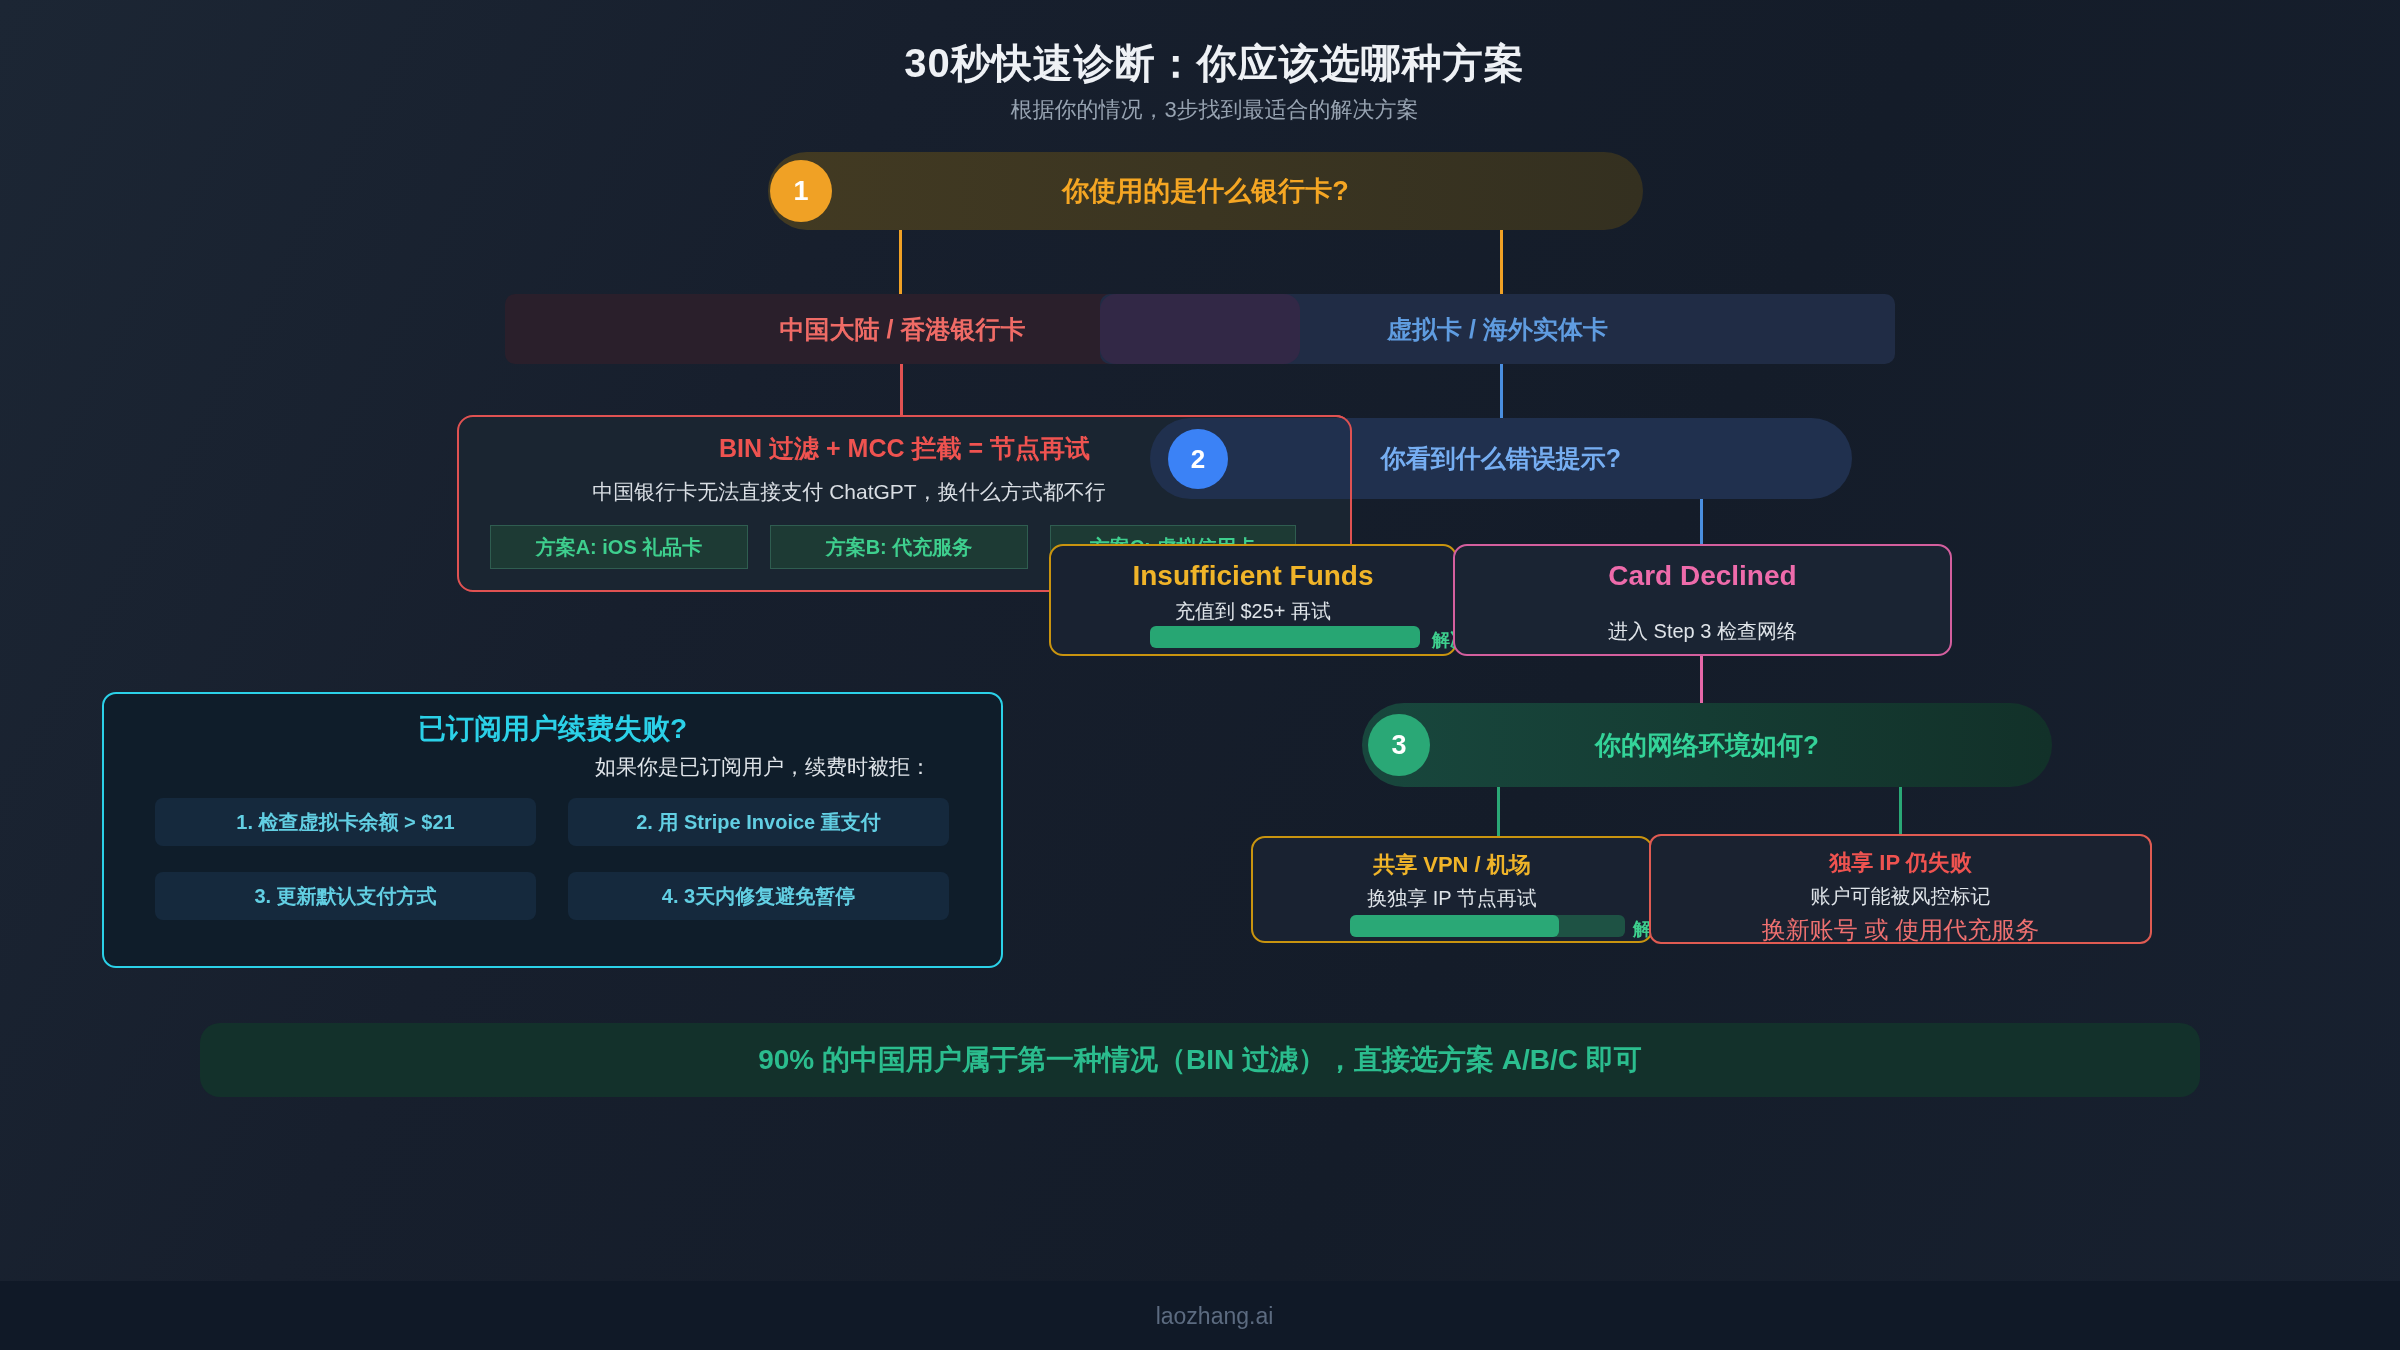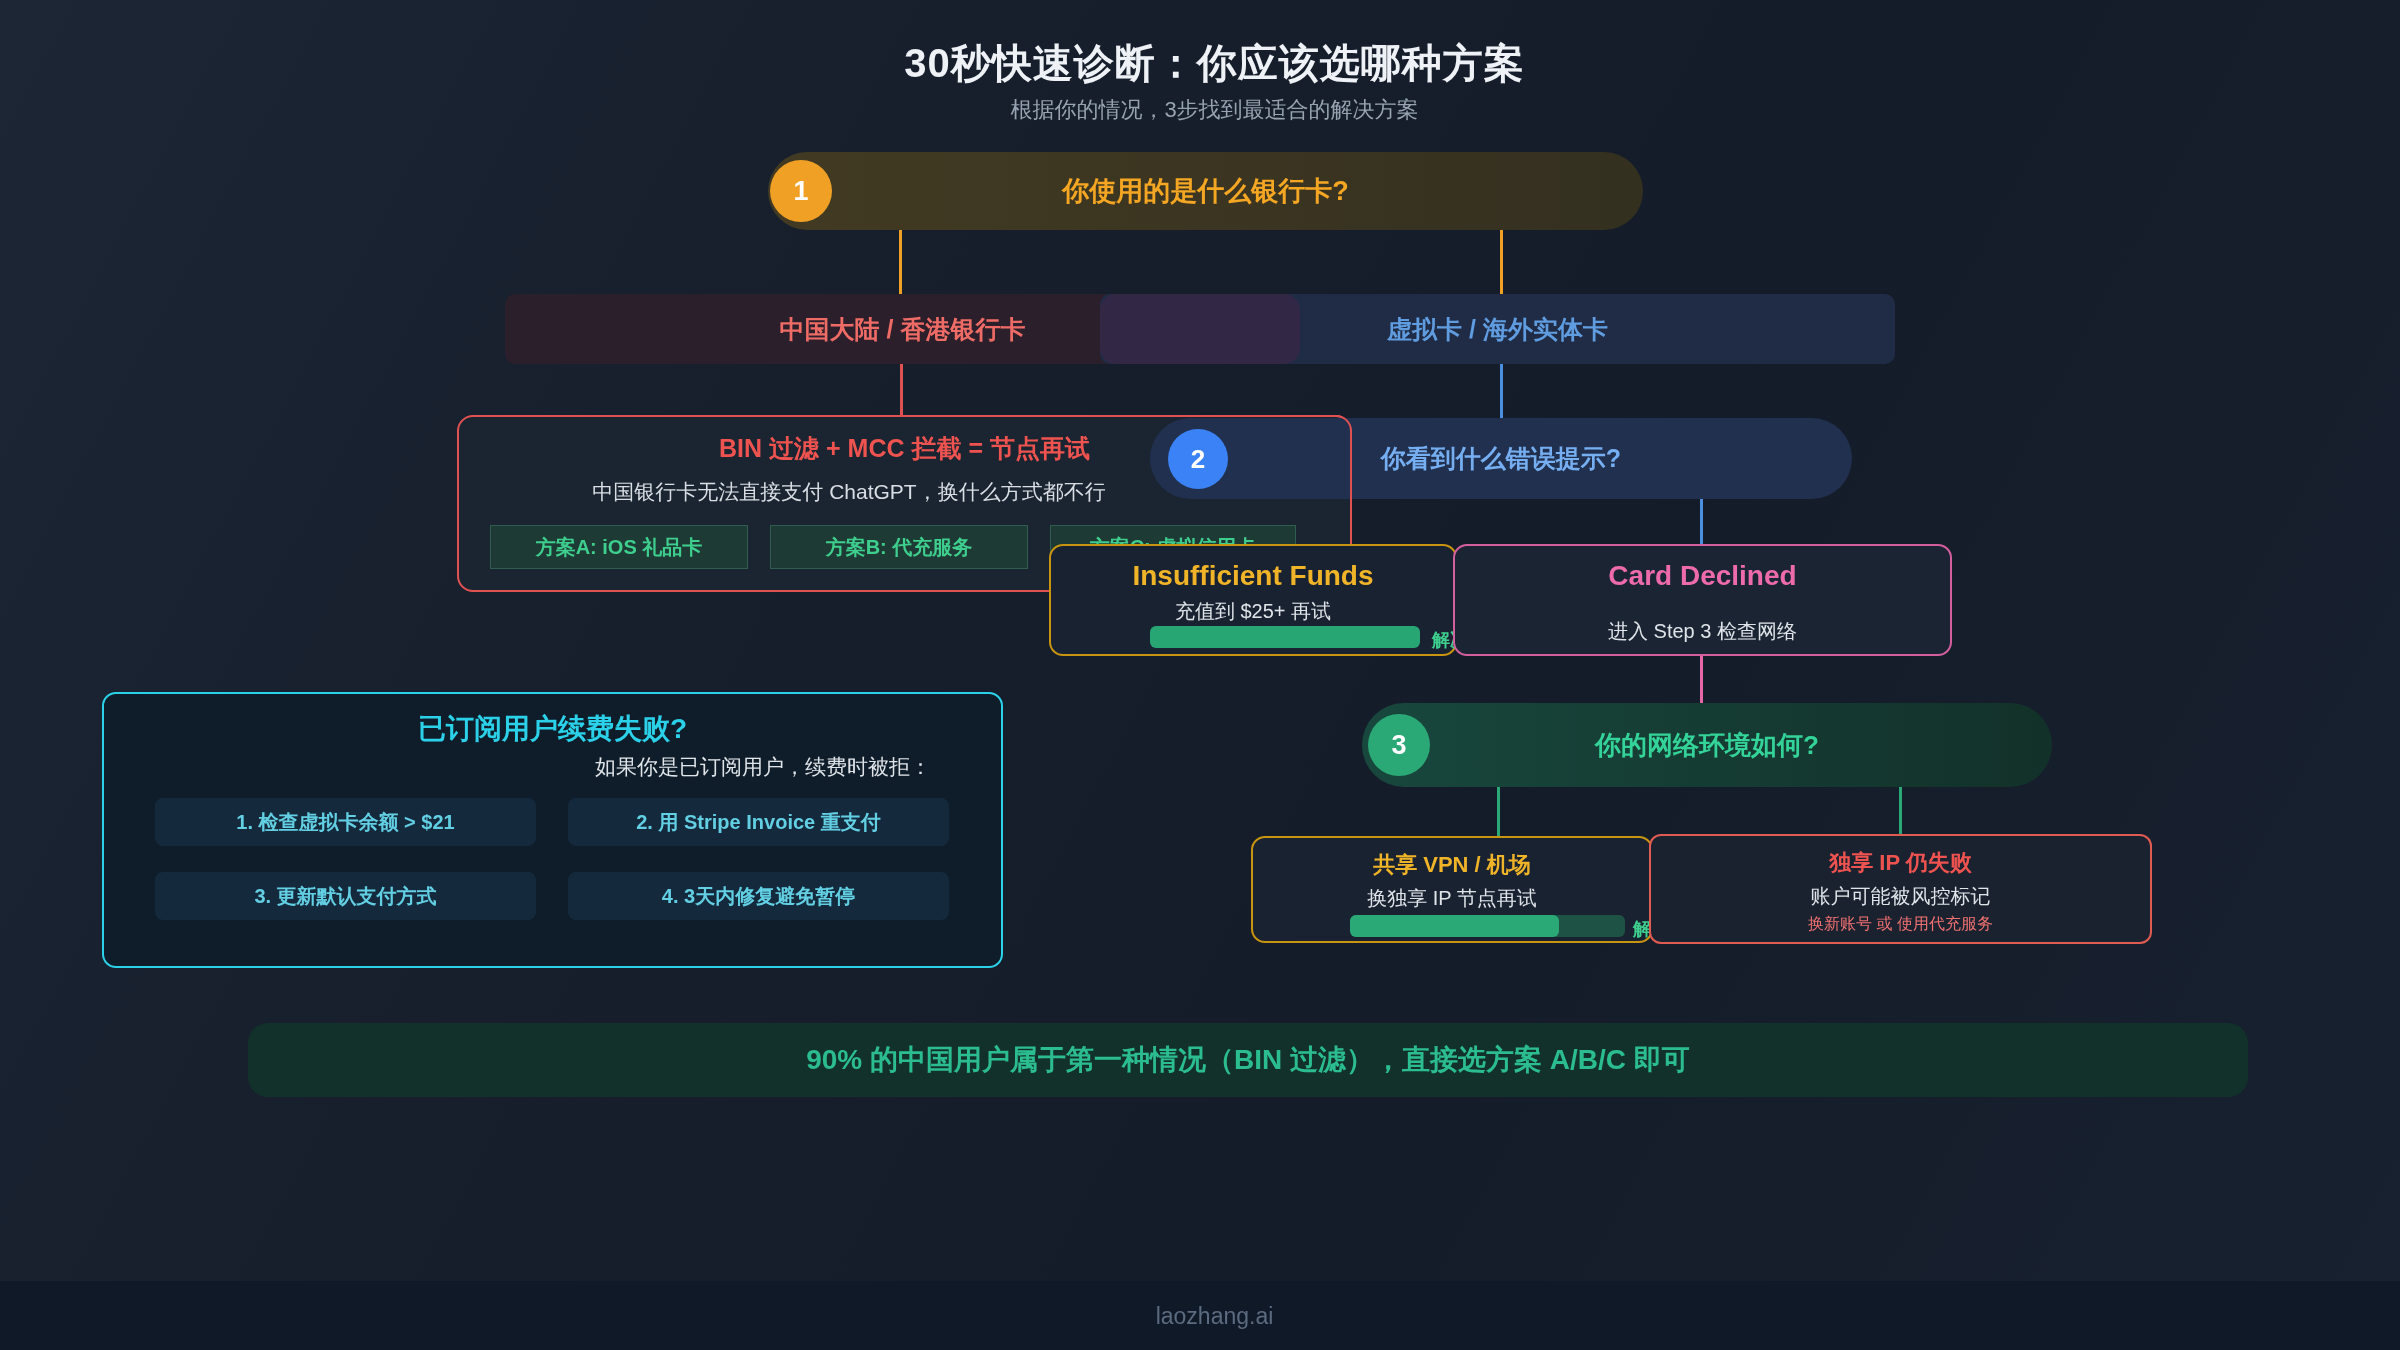--- a/index.html
+++ b/index.html
@@ -63,31 +63,31 @@
   .bar-label{position:absolute;color:#3ecf8e;font-size:18px;font-weight:700;white-space:nowrap;}
   .lbl-insufficient{left:1432px;top:628px;}
   .bar-vpn{left:1350px;top:915px;width:275px;background:#1e5244;}
   .bar-vpn .bar-fill{width:76%;}
   .lbl-vpn{left:1633px;top:917px;}
   
   .box-vpn{left:1251px;top:836px;width:402px;height:107px;background:#192231;border:2px solid #c9940f;}
   .box-dedicated{left:1649px;top:834px;width:503px;height:110px;background:#1a2230;border:2px solid #e05b52;border-radius:12px;}
   .n-title{margin-top:12px;font-size:22px;font-weight:700;}
   .n-body{margin-top:5px;color:#dfe4e9;font-size:20px;}
-  .n-action{margin-top:4px;color:#ef7070;font-size:16px;}
+  .n-action{margin-top:4px;color:#ef7070;font-size:24px;}
   
   .renewal{left:102px;top:692px;width:901px;height:276px;background:#0f1d2a;border:2px solid #2bd1e8;border-radius:14px;box-sizing:border-box;}
   .renewal-title{left:102px;top:710px;width:901px;text-align:center;color:#2bd1e8;font-size:28px;font-weight:700;}
   .renewal-sub{left:102px;top:753px;width:829px;text-align:right;color:#dfe4e9;font-size:21px;}
   .renewal-grid{left:155px;top:798px;width:794px;display:grid;grid-template-columns:1fr 1fr;column-gap:32px;row-gap:26px;}
   .r-chip{height:48px;background:#15293d;border-radius:8px;display:flex;align-items:center;justify-content:center;
           color:#62cfe3;font-size:20px;font-weight:700;}
   
   .banner{left:200px;top:1023px;width:2000px;height:74px;background:#13312b;border-radius:20px;
-          display:flex;align-items:center;justify-content:center;color:#2bbd8e;font-size:28px;font-weight:700;margin-left:48px;}
+          display:flex;align-items:center;justify-content:center;color:#2bbd8e;font-size:28px;font-weight:700;}
   .footer-band{left:0;top:1281px;width:2400px;height:69px;background:#101927;}
   .footer-brand{left:0;right:0;top:1303px;text-align:center;color:#5c6b80;font-size:23px;}
 </style>
 </head>
 <body>
 
 <div class="stage">
 
   <div class="abs title">30秒快速诊断：你应该选哪种方案</div>
   <div class="abs subtitle">根据你的情况，3步找到最适合的解决方案</div>

